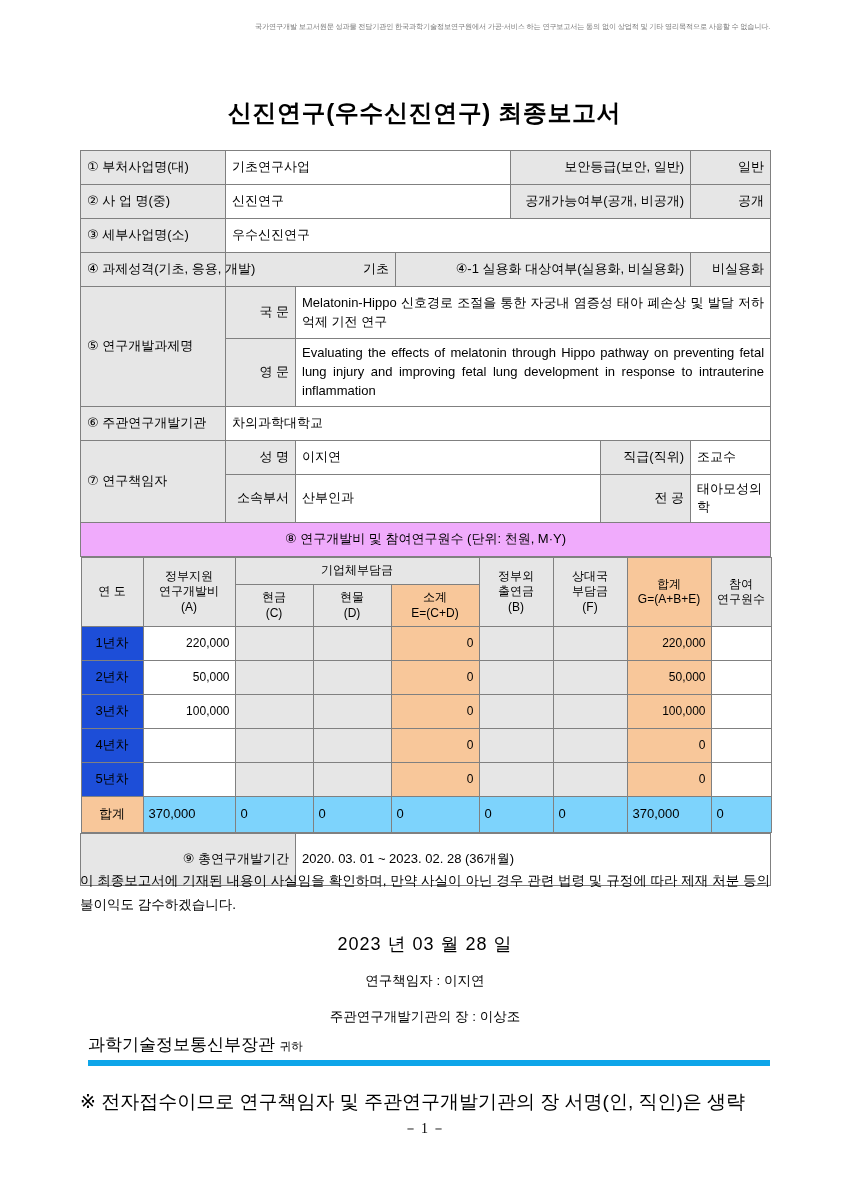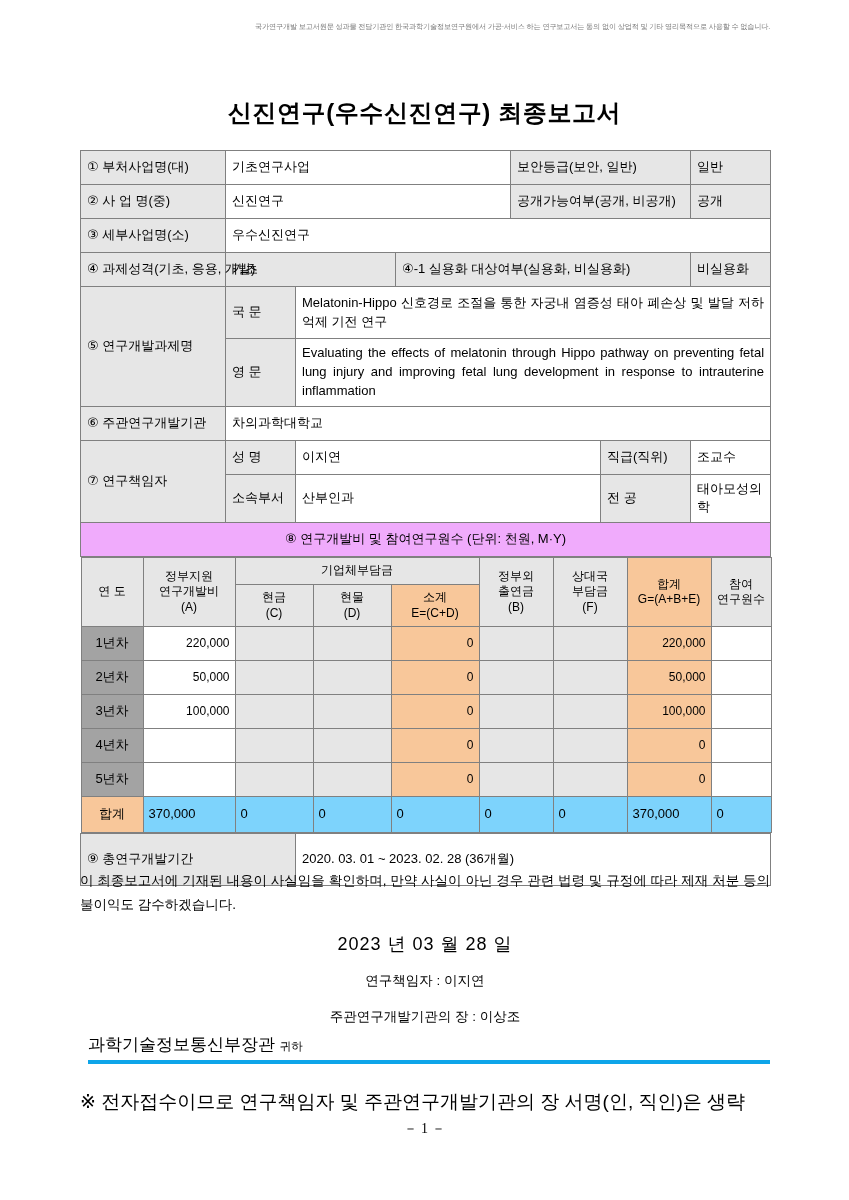--- a/index.html
+++ b/index.html
@@ -67,21 +67,21 @@
     height: 34px;
   }
   .lbl {
     background: #e6e6e6;
     text-align: left;
     padding-left: 10px;
     white-space: nowrap;
   }
   .lbl-c {
     background: #e6e6e6;
-    text-align: left;
+    text-align: right;
     white-space: nowrap;
   }
   .val-c { text-align: left; background: #ffffff; }
   .val-l { text-align: left;   background: #ffffff; }
   .just {
     text-align: justify;
     text-align-last: left;
     line-height: 1.5;
   }
   .just-k { line-height: 1.5; text-align: justify; text-align-last: left; }
@@ -111,21 +111,21 @@
     vertical-align: middle;
     font-size: 12px;
   }
   .bhead-orange {
     background: #f8c79a;
     text-align: center;
     vertical-align: middle;
     font-size: 12px;
   }
   .brow-label {
-    background: #a3a3a3;
+    background: #1d4ed8;
     text-align: center;
     height: 35px;
     font-size: 13px;
   }
   .bcell-white  { background: #ffffff; text-align: right; }
   .bcell-gray   { background: #e6e6e6; text-align: right; }
   .bcell-orange { background: #f8c79a; text-align: right; }
   .btot-label   { background: #f8c79a; text-align: center; font-size: 13px; }
   .btot         { background: #7dd3fc; text-align: left;  font-size: 13px; }
 
@@ -164,21 +164,21 @@
     width: 690px;
     text-align: center;
     font-size: 13.5px;
   }
   .ministry {
     position: absolute;
     left: 88px;
     top: 1033px;
     width: 682px;
     font-size: 17px;
-    border-bottom: 4px solid #0ea5e9;
+    border-bottom: 6px solid #0ea5e9;
     padding-bottom: 4px;
   }
   .ministry .small { font-size: 11.5px; }
   .note {
     position: absolute;
     left: 80px;
     top: 1089px;
     width: 690px;
     font-size: 19px;
   }

